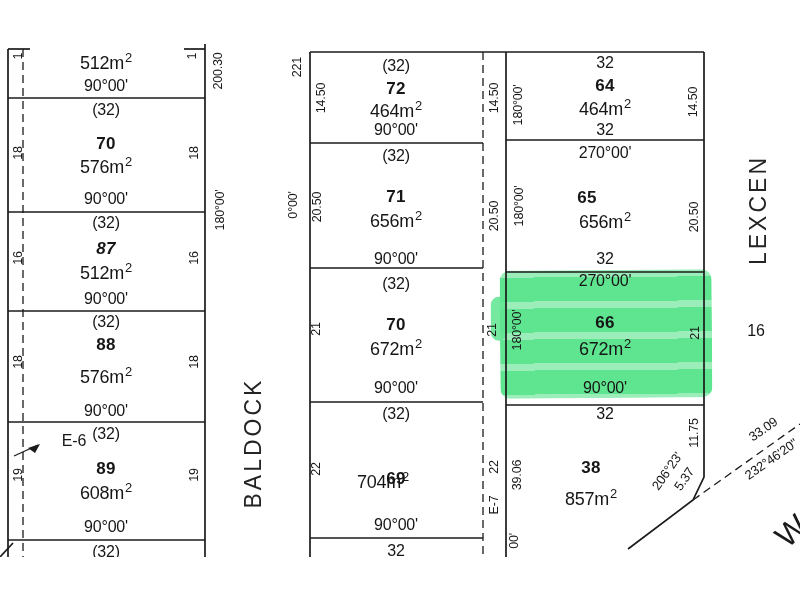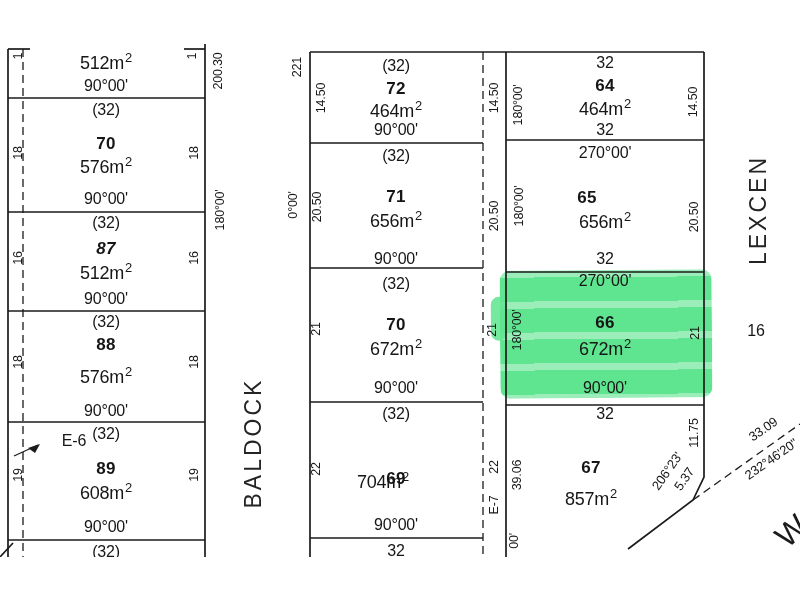--- a/index.html
+++ b/index.html
@@ -140,21 +140,21 @@
         <div class="lbl s" style="left: 605px; top: 259px;">32</div>
         <div class="lbl v" style="left: 519px; top: 206px;">180°00'</div>
         <div class="lbl v" style="left: 694px; top: 217px;">20.50</div>
         <div class="lbl s" style="left: 605px; top: 281px;">270°00'</div>
         <div class="lbl n" style="left: 605px; top: 322px;">66</div>
         <div class="lbl a" style="left: 605px; top: 348px;">672m<span class="sup">2</span></div>
         <div class="lbl s" style="left: 605px; top: 388px;">90°00'</div>
         <div class="lbl v" style="left: 517px; top: 330px;">180°00'</div>
         <div class="lbl v" style="left: 695px; top: 333px;">21</div>
         <div class="lbl s" style="left: 605px; top: 414px;">32</div>
-        <div class="lbl n" style="left: 591px; top: 467px;">67</div>
+        <div class="lbl n" style="left: 591px; top: 467px;">38</div>
         <div class="lbl a" style="left: 591px; top: 498px;">857m<span class="sup">2</span></div>
         <div class="lbl v" style="left: 517px; top: 475px;">39.06</div>
         <div class="lbl v" style="left: 514px; top: 541px;">00'</div>
         <div class="lbl v" style="left: 694px; top: 433px;">11.75</div>
         <div class="lbl r55" style="left: 667px; top: 471px;">206°23'</div>
         <div class="lbl r55" style="left: 684px; top: 479px;">5.37</div>
         <div class="lbl r35" style="left: 763px; top: 429px;">33.09</div>
         <div class="lbl r35" style="left: 771px; top: 459px;">232°46'20"</div>
         <div class="lbl rW" style="left: 791px; top: 531px;">W</div>
         <div class="lbl s" style="left: 756px; top: 331px;">16</div>

